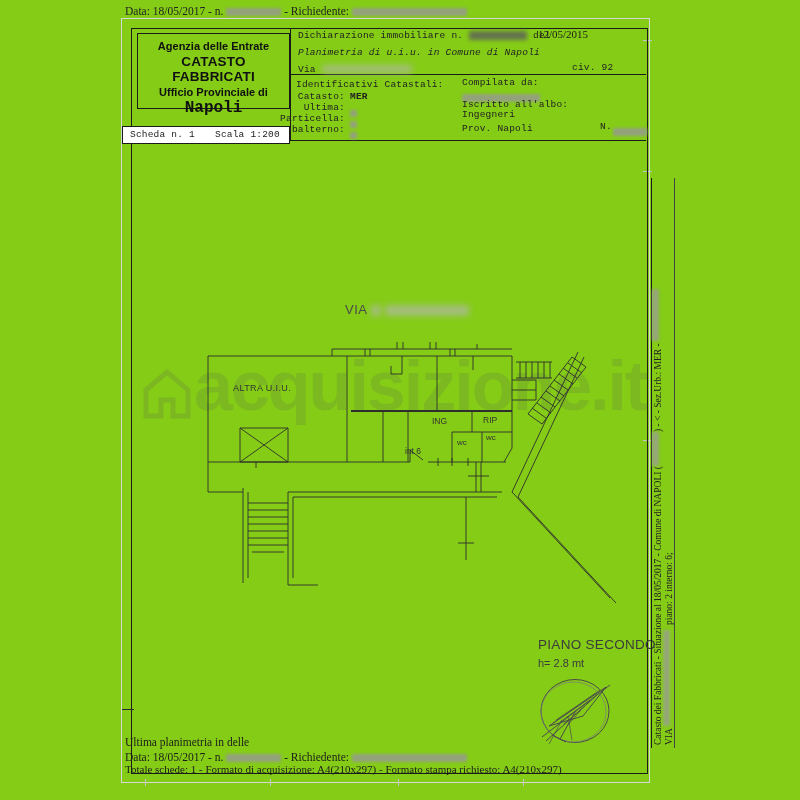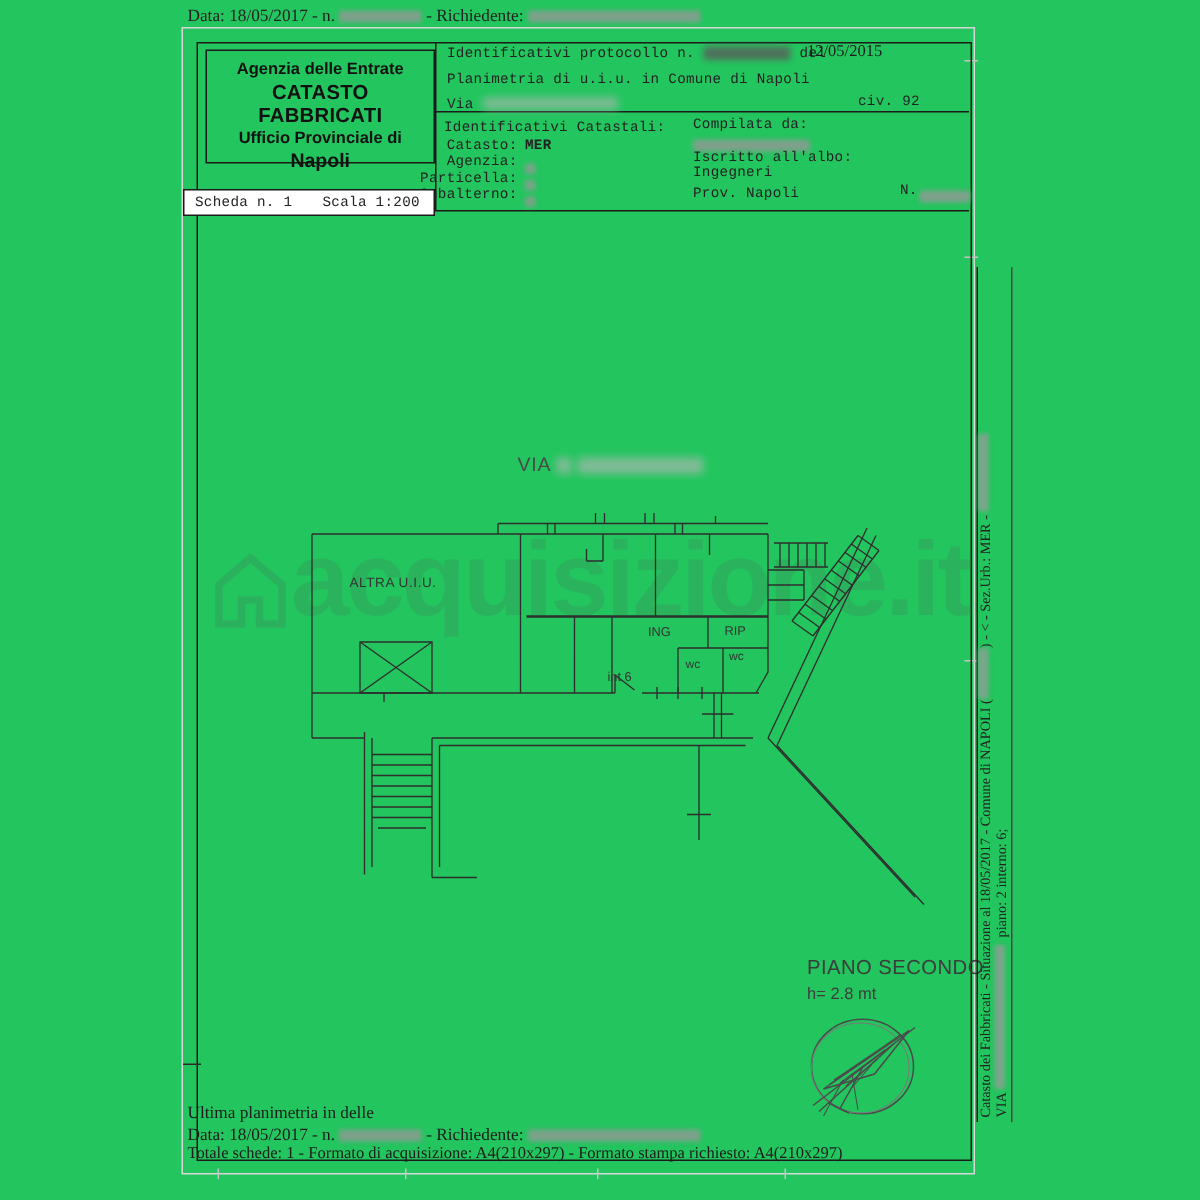--- a/index.html
+++ b/index.html
@@ -1,35 +1,35 @@
 <!DOCTYPE html>
 <html><head>
 <meta charset="utf-8">
 <style>
   html,body{margin:0;padding:0;background:#fff;}
-  .stage{position:relative;width:800px;height:800px;background:#22c55e;overflow:hidden;
+  .stage{position:relative;width:800px;height:800px;background:#84cc16;overflow:hidden;
          font-family:"Liberation Serif",serif;color:#1c1c1c;}
   .abs{position:absolute;}
   
   .serif{font-family:"Liberation Serif",serif;}
   
   .cropbox{left:121px;top:18px;width:527px;height:763px;border:1px solid #d7d7d7;}
   .frame{left:131px;top:28px;width:515px;height:744px;border:1.6px solid #1b1b1b;}
   .hline{background:#1b1b1b;height:1px;}
   .vline{background:#1b1b1b;width:1px;}
   .gtick{background:#c4c4c4;}
   .btick{background:#2a2a2a;}
   
   .topline{left:125px;top:5px;font-size:11.5px;color:#222;}
   .agency{left:137px;top:33px;width:151px;height:74px;border:1.2px solid #1b1b1b;
           text-align:center;font-family:"Liberation Sans",sans-serif;font-weight:bold;color:#111;}
   .agency .l1{font-size:11px;margin-top:6px;}
   .agency .l2{font-size:13.5px;margin-top:2px;letter-spacing:.2px;}
   .agency .l3{font-size:11px;margin-top:2px;}
-  .agency .l4{font-size:13px;margin-top:1px;}
+  .agency .l4{font-size:16px;margin-top:1px;font-family:Liberation Mono, monospace;}
   .monosmall{font-size:9.5px;letter-spacing:.2px;color:#222;font-family:"Liberation Mono",monospace;white-space:nowrap;}
   .schedabox{left:122px;top:126px;width:166px;height:16px;border:1.2px solid #1b1b1b;background:#fff;}
   
   .redact{display:inline-block;background:#979797;filter:blur(1.6px);opacity:.8;height:8px;border-radius:1px;vertical-align:middle;}
   .redact.dark{background:#5c5c5c;filter:blur(2px);height:9px;}
   .redact.sq{width:7px;height:7px;}
   .redact.soft{background:#b5b5b5;filter:blur(3px);opacity:.65;}
   .w34{width:34px;} .w55{width:55px;} .w58{width:58px;}
   .w78{width:78px;} .w90{width:90px;} .w115{width:115px;}
   
@@ -77,36 +77,36 @@
   <div class="abs hline" style="left:288px;top:140px;width:358px;"></div>
 
   <div class="abs agency">
     <div class="l1">Agenzia delle Entrate</div>
     <div class="l2">CATASTO FABBRICATI</div>
     <div class="l3">Ufficio Provinciale di</div>
     <div class="l4">Napoli</div>
   </div>
 
   <div class="abs monosmall" style="left:298px;top:30px;">
-    <span>Identificativi protocollo n.</span>
+    <span>Dichiarazione immobiliare n.</span>
     <span class="redact dark w58"></span>
     <span>del</span>
   </div>
   <div class="abs serif" style="left:538px;top:28px;font-size:11px;text-align:right;">12/05/2015</div>
-  <div class="abs monosmall" style="left:298px;top:47px;">Planimetria di u.i.u. in Comune di Napoli</div>
+  <div class="abs monosmall" style="left:298px;top:47px;font-style:italic;">Planimetria di u.i.u. in Comune di Napoli</div>
   <div class="abs monosmall" style="left:298px;top:64px;">
     <span>Via</span>
     <span class="redact soft w90"></span>
   </div>
   <div class="abs monosmall" style="left:572px;top:62px;">civ. 92</div>
 
   <div class="abs monosmall" style="left:296px;top:79px;text-align:center;">Identificativi Catastali:</div>
   <div class="abs monosmall idrow" style="top:91px;">Catasto:</div>
   <div class="abs monosmall idval" style="top:91px;">MER</div>
-  <div class="abs monosmall idrow" style="top:102px;">Agenzia:</div>
+  <div class="abs monosmall idrow" style="top:102px;">Ultima:</div>
   <div class="abs" style="left:350px;top:103px;"><span class="redact sq"></span></div>
   <div class="abs monosmall idrow" style="top:113px;">Particella:</div>
   <div class="abs" style="left:350px;top:114px;"><span class="redact sq"></span></div>
   <div class="abs monosmall idrow" style="top:124px;">Subalterno:</div>
   <div class="abs" style="left:350px;top:125px;"><span class="redact sq"></span></div>
 
   <div class="abs monosmall" style="left:462px;top:77px;">Compilata da:</div>
   <div class="abs" style="left:462px;top:88px;"><span class="redact w78"></span></div>
   <div class="abs monosmall" style="left:462px;top:99px;">Iscritto all'albo:</div>
   <div class="abs monosmall" style="left:462px;top:109px;">Ingegneri</div>

